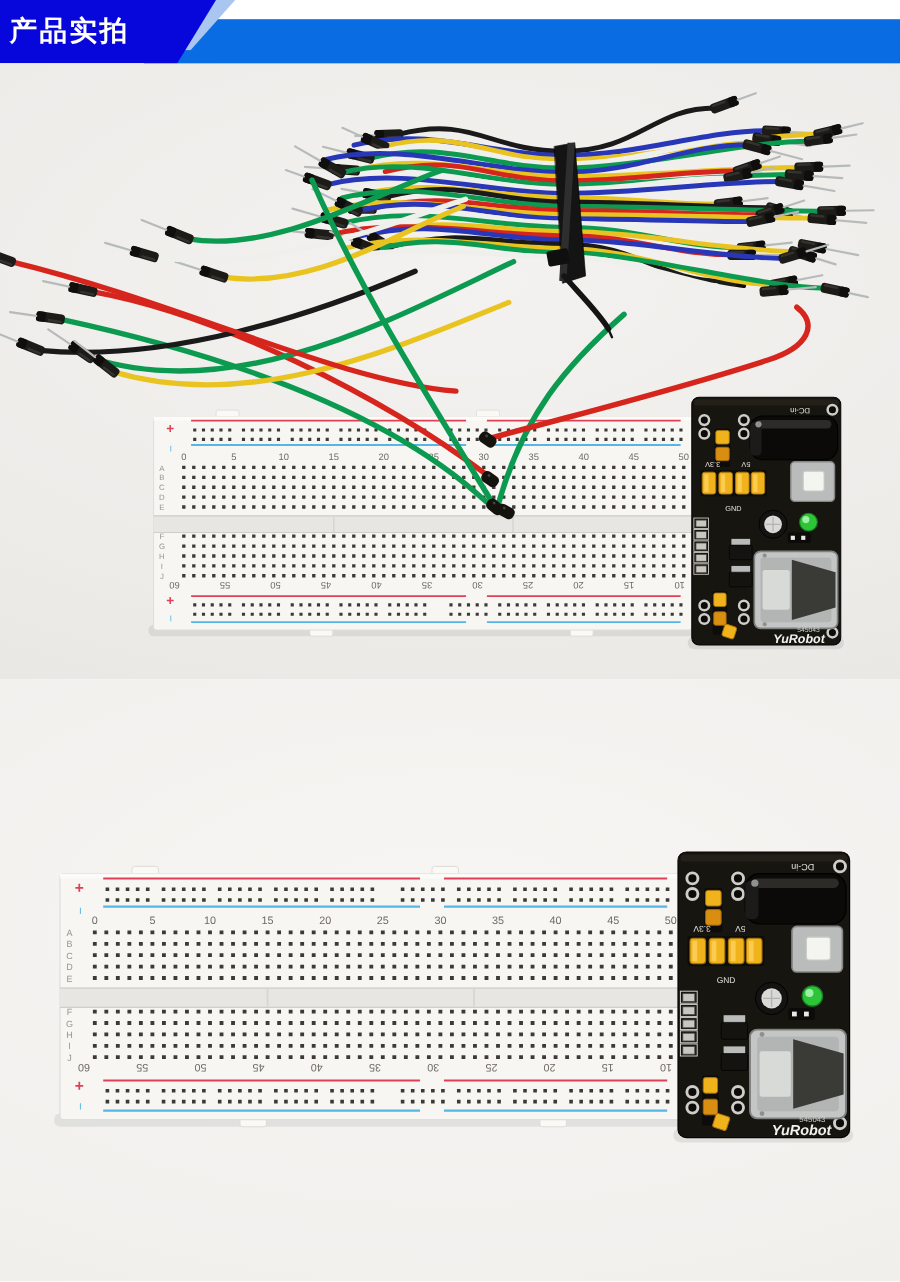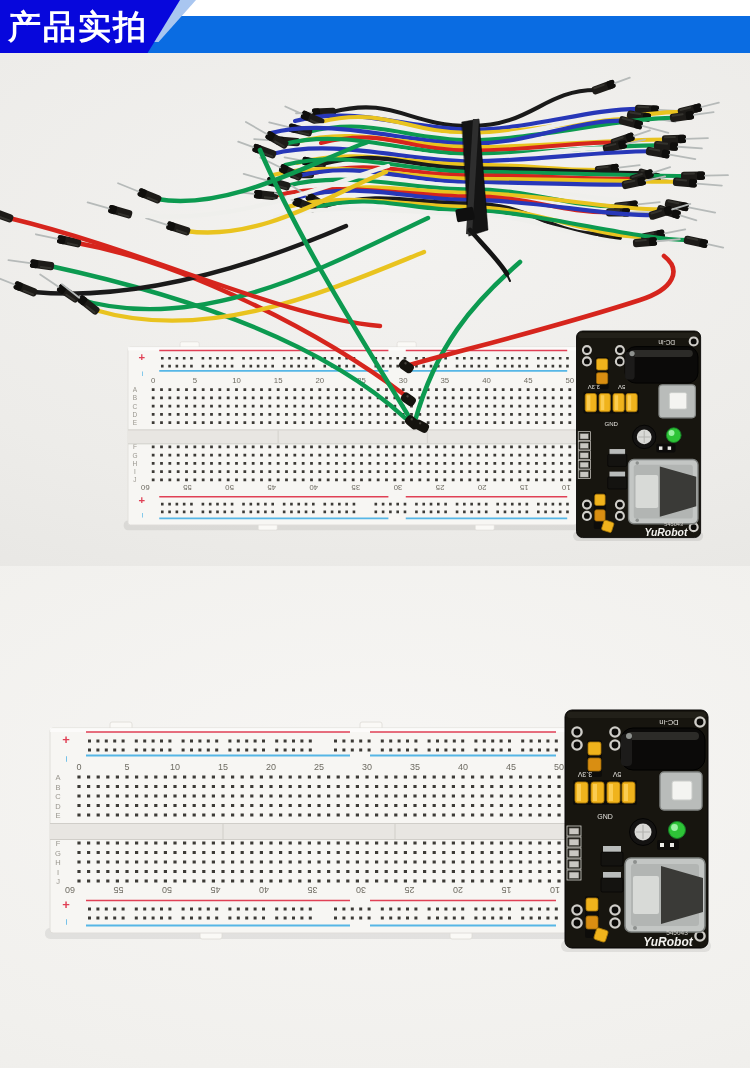--- a/index.html
+++ b/index.html
@@ -6,21 +6,21 @@
   .page{position:relative;width:750px;height:1068px;overflow:hidden;background:#fff;
         font-family:"DejaVu Sans","Liberation Sans",sans-serif;}
   
   header{position:absolute;left:0;top:0;width:750px;height:53px;}
   .hdr-bar{position:absolute;left:120px;top:16px;width:630px;height:37px;}
   .hdr-accent{position:absolute;left:148px;top:0;width:48px;height:42px;
               clip-path:polygon(42% 0,100% 0,22% 100%,0 100%);}
   .hdr-block{position:absolute;left:0;top:0;width:180px;height:53px;
              clip-path:polygon(0 0,100% 0,82% 100%,0 100%);
              display:flex;align-items:center;}
-  .hdr-title{font-size:33px;font-weight:bold;letter-spacing:2px;padding-left:8px;line-height:1;}
+  .hdr-title{font-size:23px;font-weight:bold;letter-spacing:2px;padding-left:8px;line-height:1;}
   
   .photo{position:absolute;left:0;width:750px;}
   .photo-top{top:53px;height:513px;
      background:radial-gradient(130% 95% at 52% 35%, #f3f2f0 0%, #edece9 55%, #e5e4e1 100%);}
   .photo-bottom{top:566px;height:502px;
      background:radial-gradient(135% 100% at 50% 42%, #f7f6f4 0%, #f1f0ed 60%, #eBeae7 100%);}
   .photo svg{position:absolute;left:0;top:0;display:block;}
   text{font-family:"Liberation Sans","DejaVu Sans",sans-serif;}
 </style>
 </head>

